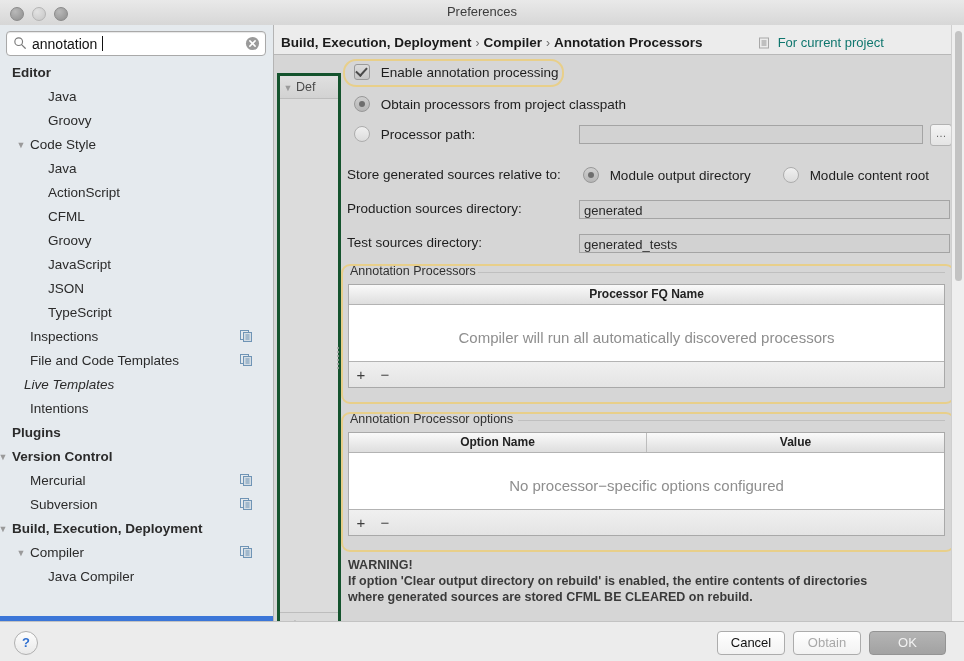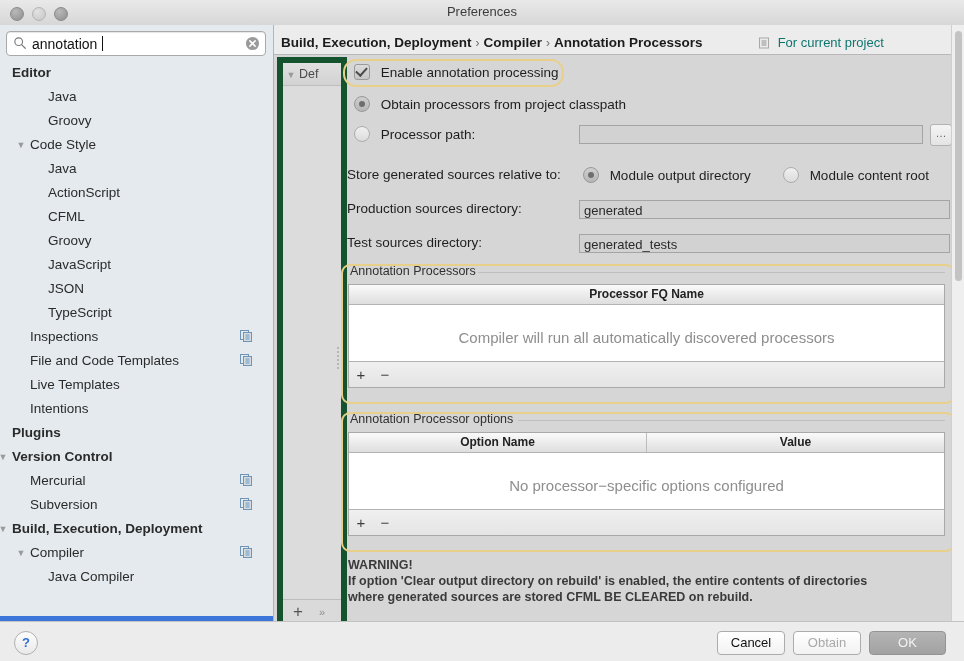--- a/index.html
+++ b/index.html
@@ -115,22 +115,22 @@
   }
   .scopehint .sc-icon{display:inline-block;vertical-align:-2px;margin-right:4px;}
 
   .panelbody{
     position:absolute;left:0;top:29px;width:690px;height:567px;
     background:#d6d6d6;border-top:1px solid #b8b8b8;
   }
 
   
   .profilecol{
-    position:absolute;left:3px;top:2px;width:58px;height:561px;
-    background:#dcdcdc;border:6px solid #14532d;
+    position:absolute;left:3px;top:18px;width:58px;height:561px;
+    background:#dcdcdc;border:3px solid #14532d;
   }
   .profilecol .ptitle{
     position:absolute;left:0;top:0;width:58px;height:22px;line-height:22px;
     background:linear-gradient(180deg,#e0e0e0,#d2d2d2);
     border-bottom:1px solid #bdbdbd;
     font-size:12.5px;color:#4a4a4a;white-space:nowrap;overflow:hidden;
   }
   .profilecol .ptitle .arrow{display:inline-block;width:16px;text-align:center;color:#9a9a9a;font-size:9px;}
   .profilecol .pfoot{
     position:absolute;left:0;bottom:0;width:58px;height:24px;
@@ -324,21 +324,21 @@
           <span class="lbl" style="left: 30px;">File and Code Templates</span>
           <svg class="copy-badge" viewBox="0 0 13 13">
             <rect x="0.5" y="0.5" width="8" height="9" fill="#e5eaee" stroke="#6f94b5"></rect>
             <rect x="3.5" y="2.5" width="8" height="9" fill="#d4dde4" stroke="#6f94b5"></rect>
             <line x1="5.5" y1="5" x2="9.5" y2="5" stroke="#6f94b5"></line>
             <line x1="5.5" y1="7" x2="9.5" y2="7" stroke="#6f94b5"></line>
             <line x1="5.5" y1="9" x2="9.5" y2="9" stroke="#6f94b5"></line>
           </svg>
         </div>
         <div class="node">
-          <span class="lbl" style="left: 30px;">Live Templates</span>
+          <span class="lbl" style="left: 24px; font-style: italic;">Live Templates</span>
         </div>
         <div class="node">
           <span class="lbl" style="left: 30px;">Intentions</span>
         </div>
         <div class="node bold">
           <span class="lbl" style="left: 12px;">Plugins</span>
         </div>
         <div class="node bold">
           <span class="arrow" style="left: -4px;">▼</span>
           <span class="lbl" style="left: 12px;">Version Control</span>

